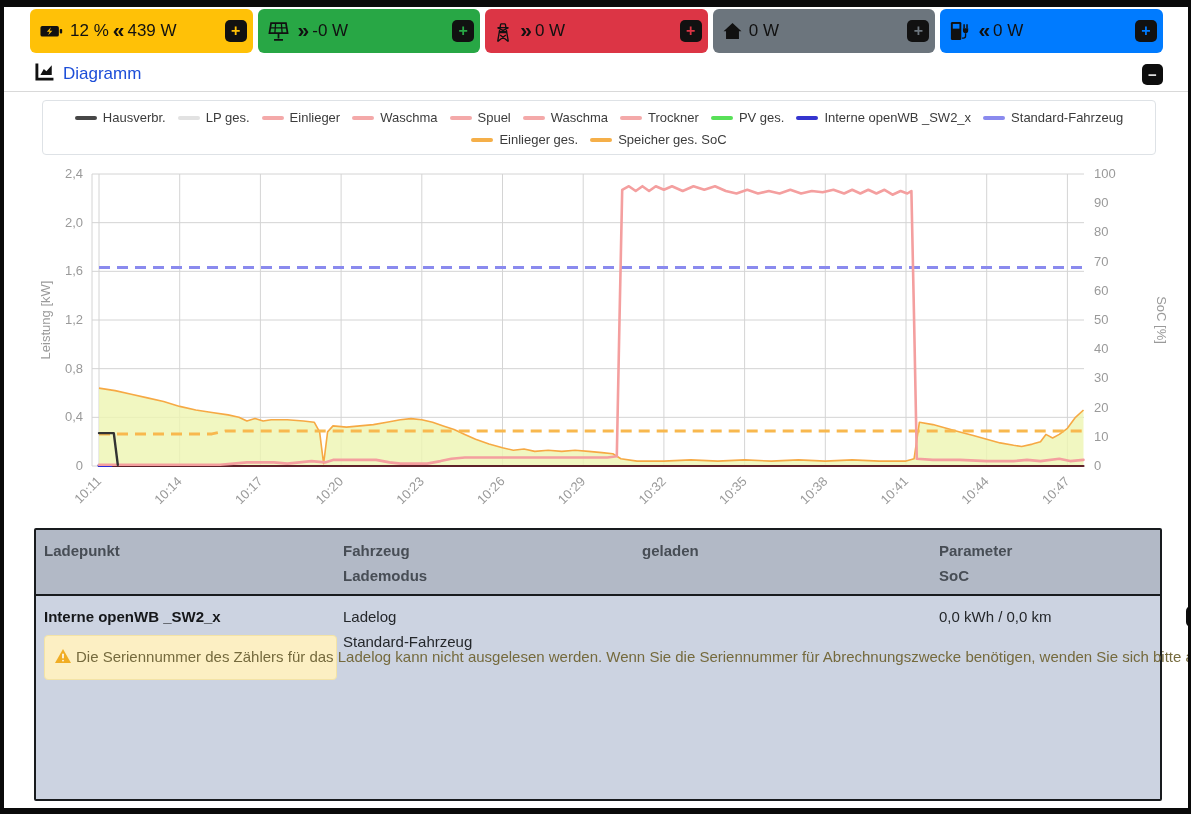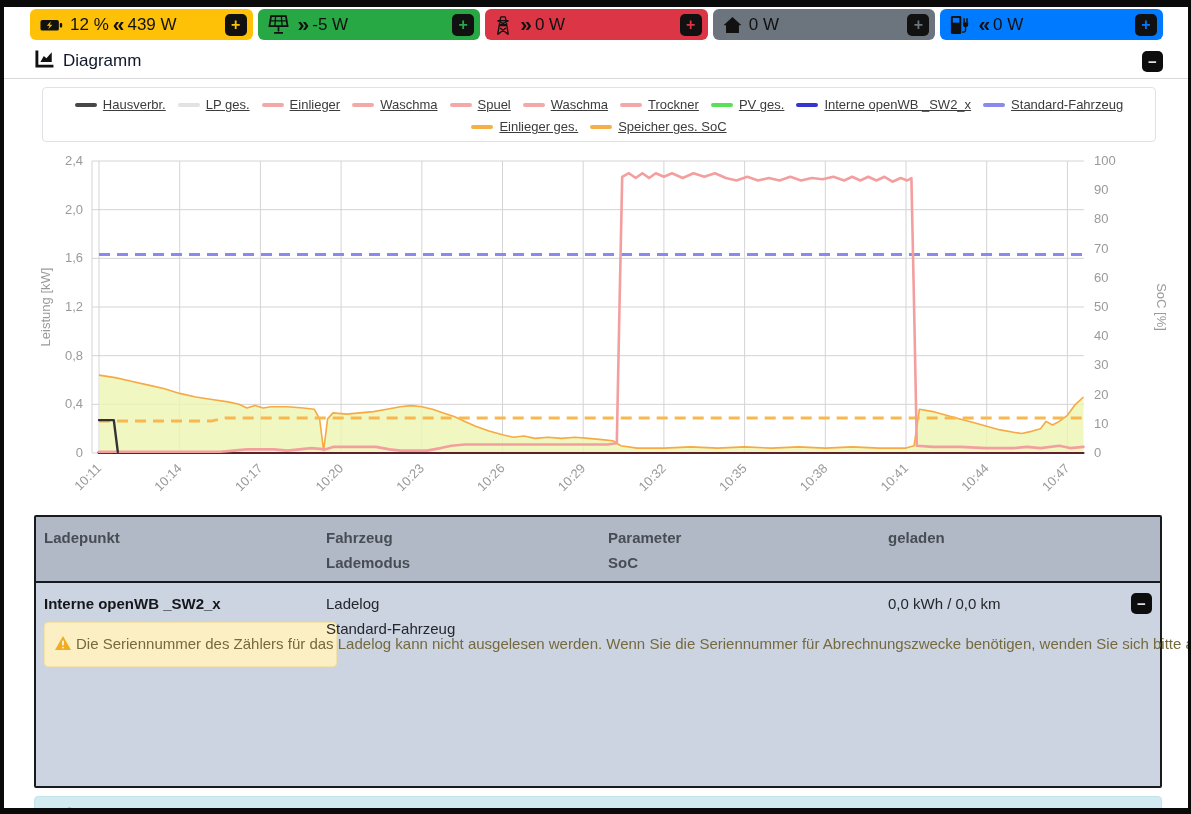--- a/index.html
+++ b/index.html
@@ -2,49 +2,49 @@
 <html><head>
 <meta charset="utf-8">
 <style>
   html,body{margin:0;padding:0;}
   body{width:1191px;height:814px;position:relative;background:#0a0a0a;overflow:hidden;
        font-family:"Liberation Sans",sans-serif;}
   .page{position:absolute;left:4px;right:3px;top:7px;bottom:6px;background:#fff;overflow:hidden;}
 
   
   .topbar{display:flex;gap:5px;margin:2px 25px 0 26px;}
-  .badge{flex:1;height:31px;border-radius:6px;display:flex;align-items:center;
+  .badge{flex:1;height:44px;border-radius:6px;display:flex;align-items:center;
          padding:0 6px 0 10px;color:#111;font-size:17px;cursor:pointer;}
   .badge .ic{display:flex;align-items:center;margin-right:7px;}
   .badge .chev{font-weight:700;font-size:21px;margin:0 5px 2px 2px;letter-spacing:-2px;}
   .badge .pre{margin-right:2px;}
   .badge .sp{flex:1;}
   .sqbtn{width:22px;height:22px;border:none;border-radius:5px;background:#111;
          font-weight:700;font-size:16px;line-height:20px;text-align:center;padding:0;cursor:pointer;}
 
   
   .diag-head{display:flex;align-items:center;margin:7px 0 0;padding:3px 25px 6px 30px;
              border-bottom:1px solid #d9d9d9;}
-  .diag-head .ttl{font-size:17px;color:#0f172a;margin-left:9px;}
+  .diag-head .ttl{font-size:17px;color:#1d4ed8;margin-left:9px;}
   .diag-head .sp{flex:1;}
   .minusbtn{width:21px;height:21px;border:none;border-radius:5px;background:#0d0d0d;color:#e8e8e8;
             font-weight:700;font-size:15px;line-height:19px;text-align:center;padding:0;cursor:pointer;}
 
   .legend{margin:8px 32px 0 38px;border:1px solid #dee2e6;border-radius:4px;
           padding:9px 8px 7px;display:flex;flex-wrap:wrap;justify-content:center;
-          column-gap:12px;row-gap:7px;font-size:13px;color:#3c3c3c;text-decoration:underline;}
+          column-gap:12px;row-gap:7px;font-size:13px;color:#3c3c3c;}
   .lg-item{display:flex;align-items:center;cursor:pointer;}
   .lg-sw{width:22px;height:4px;border-radius:2px;margin-right:6px;flex:none;}
 
   .chart-wrap{margin:5px 0 0 30px;}
   svg text.tick{font-size:13px;fill:#9a9a9a;font-family:"Liberation Sans",sans-serif;}
 
   
   .lp-table{margin:4px 26px 0 30px;border:2px solid #181b1e;border-radius:2px;}
-  .lp-grid{display:grid;grid-template-columns:282px 282px 280px 230px 1fr;column-gap:0;}
+  .lp-grid{display:grid;grid-template-columns:282px 282px 280px 230px 1fr;column-gap:17px;}
   .lp-head{background:#b2b9c6;color:#474d55;font-weight:700;font-size:15px;
            padding:8px 8px 6px;line-height:25px;}
   .lp-body{background:#ccd3e1;color:#24272b;font-size:15px;padding:8px 8px 10px;line-height:25px;
            min-height:185px;border-top:2px solid #181b1e;}
   .lp-name{font-weight:700;color:#15171a;}
   .cell div{white-space:nowrap;}
   .mcol{display:flex;justify-content:flex-end;align-items:flex-start;padding-top:2px;}
   .warnbox{width:273px;background:#fcefc3;border:1px solid #f3e3a6;border-radius:4px;
            margin-top:6px;padding:7px 9px;color:#756a3d;font-size:15px;line-height:27px;
            white-space:normal;}
@@ -77,21 +77,21 @@
       </div>
       <div class="badge" style="background: rgb(40, 167, 69);">
         <span class="ic">
           <svg width="21" height="19" viewBox="0 0 24 22">
             <path d="M3.4 1.2 h17.2 l1.9 11.6 h-21 z" fill="none" stroke="#111" stroke-width="2"></path>
             <path d="M8.7 1.2 l-0.9 11.6 M15.3 1.2 l0.9 11.6 M2.6 6.9 h18.8" stroke="#111" stroke-width="1.5" fill="none"></path>
             <path d="M12 12.8 v6.4 M6.8 20.6 h10.4" stroke="#111" stroke-width="2" fill="none"></path>
           </svg>
         </span>
         <span class="chev">»</span>
-        <span>-5 W</span>
+        <span>-0 W</span>
         <span class="sp"></span>
         <button class="sqbtn" style="color:#28a745">+</button>
       </div>
       <div class="badge" style="background: rgb(220, 53, 69);">
         <span class="ic">
           <svg width="16" height="21" viewBox="0 0 16 22" fill="none" stroke="#111" stroke-width="1.4">
             <path d="M5.6 3 L2.4 21.5 M10.4 3 L13.6 21.5 M5.6 3 h4.8 M2.2 7 h11.6 M3.6 12.2 h8.8 M2.2 7 L12.4 12.2 M13.8 7 L3.6 12.2 M2.4 21.5 L11 14.6 M13.6 21.5 L5 14.6"></path>
           </svg>
         </span>
         <span class="chev">»</span>
@@ -260,25 +260,25 @@
     <div class="lp-head lp-grid">
       <div class="cell">
           <div>Ladepunkt</div>
           <div>&nbsp;</div>
         </div>
       <div class="cell">
           <div>Fahrzeug</div>
           <div>Lademodus</div>
         </div>
       <div class="cell">
+          <div>geladen</div>
+        </div>
+      <div class="cell">
           <div>Parameter</div>
           <div>SoC</div>
-        </div>
-      <div class="cell">
-          <div>geladen</div>
         </div>
       <div class="cell"></div>
     </div>
     <div class="lp-body lp-grid">
       <div class="cell">
         <div class="lp-name">Interne openWB _SW2_x</div>
         <div class="warnbox">
           <span style="margin-right:4px;vertical-align:-2px;display:inline-block;">
             <svg width="18" height="16" viewBox="0 0 20 18">
                 <path d="M10 1 L19 17 H1 Z" fill="#f0ad24"></path>

